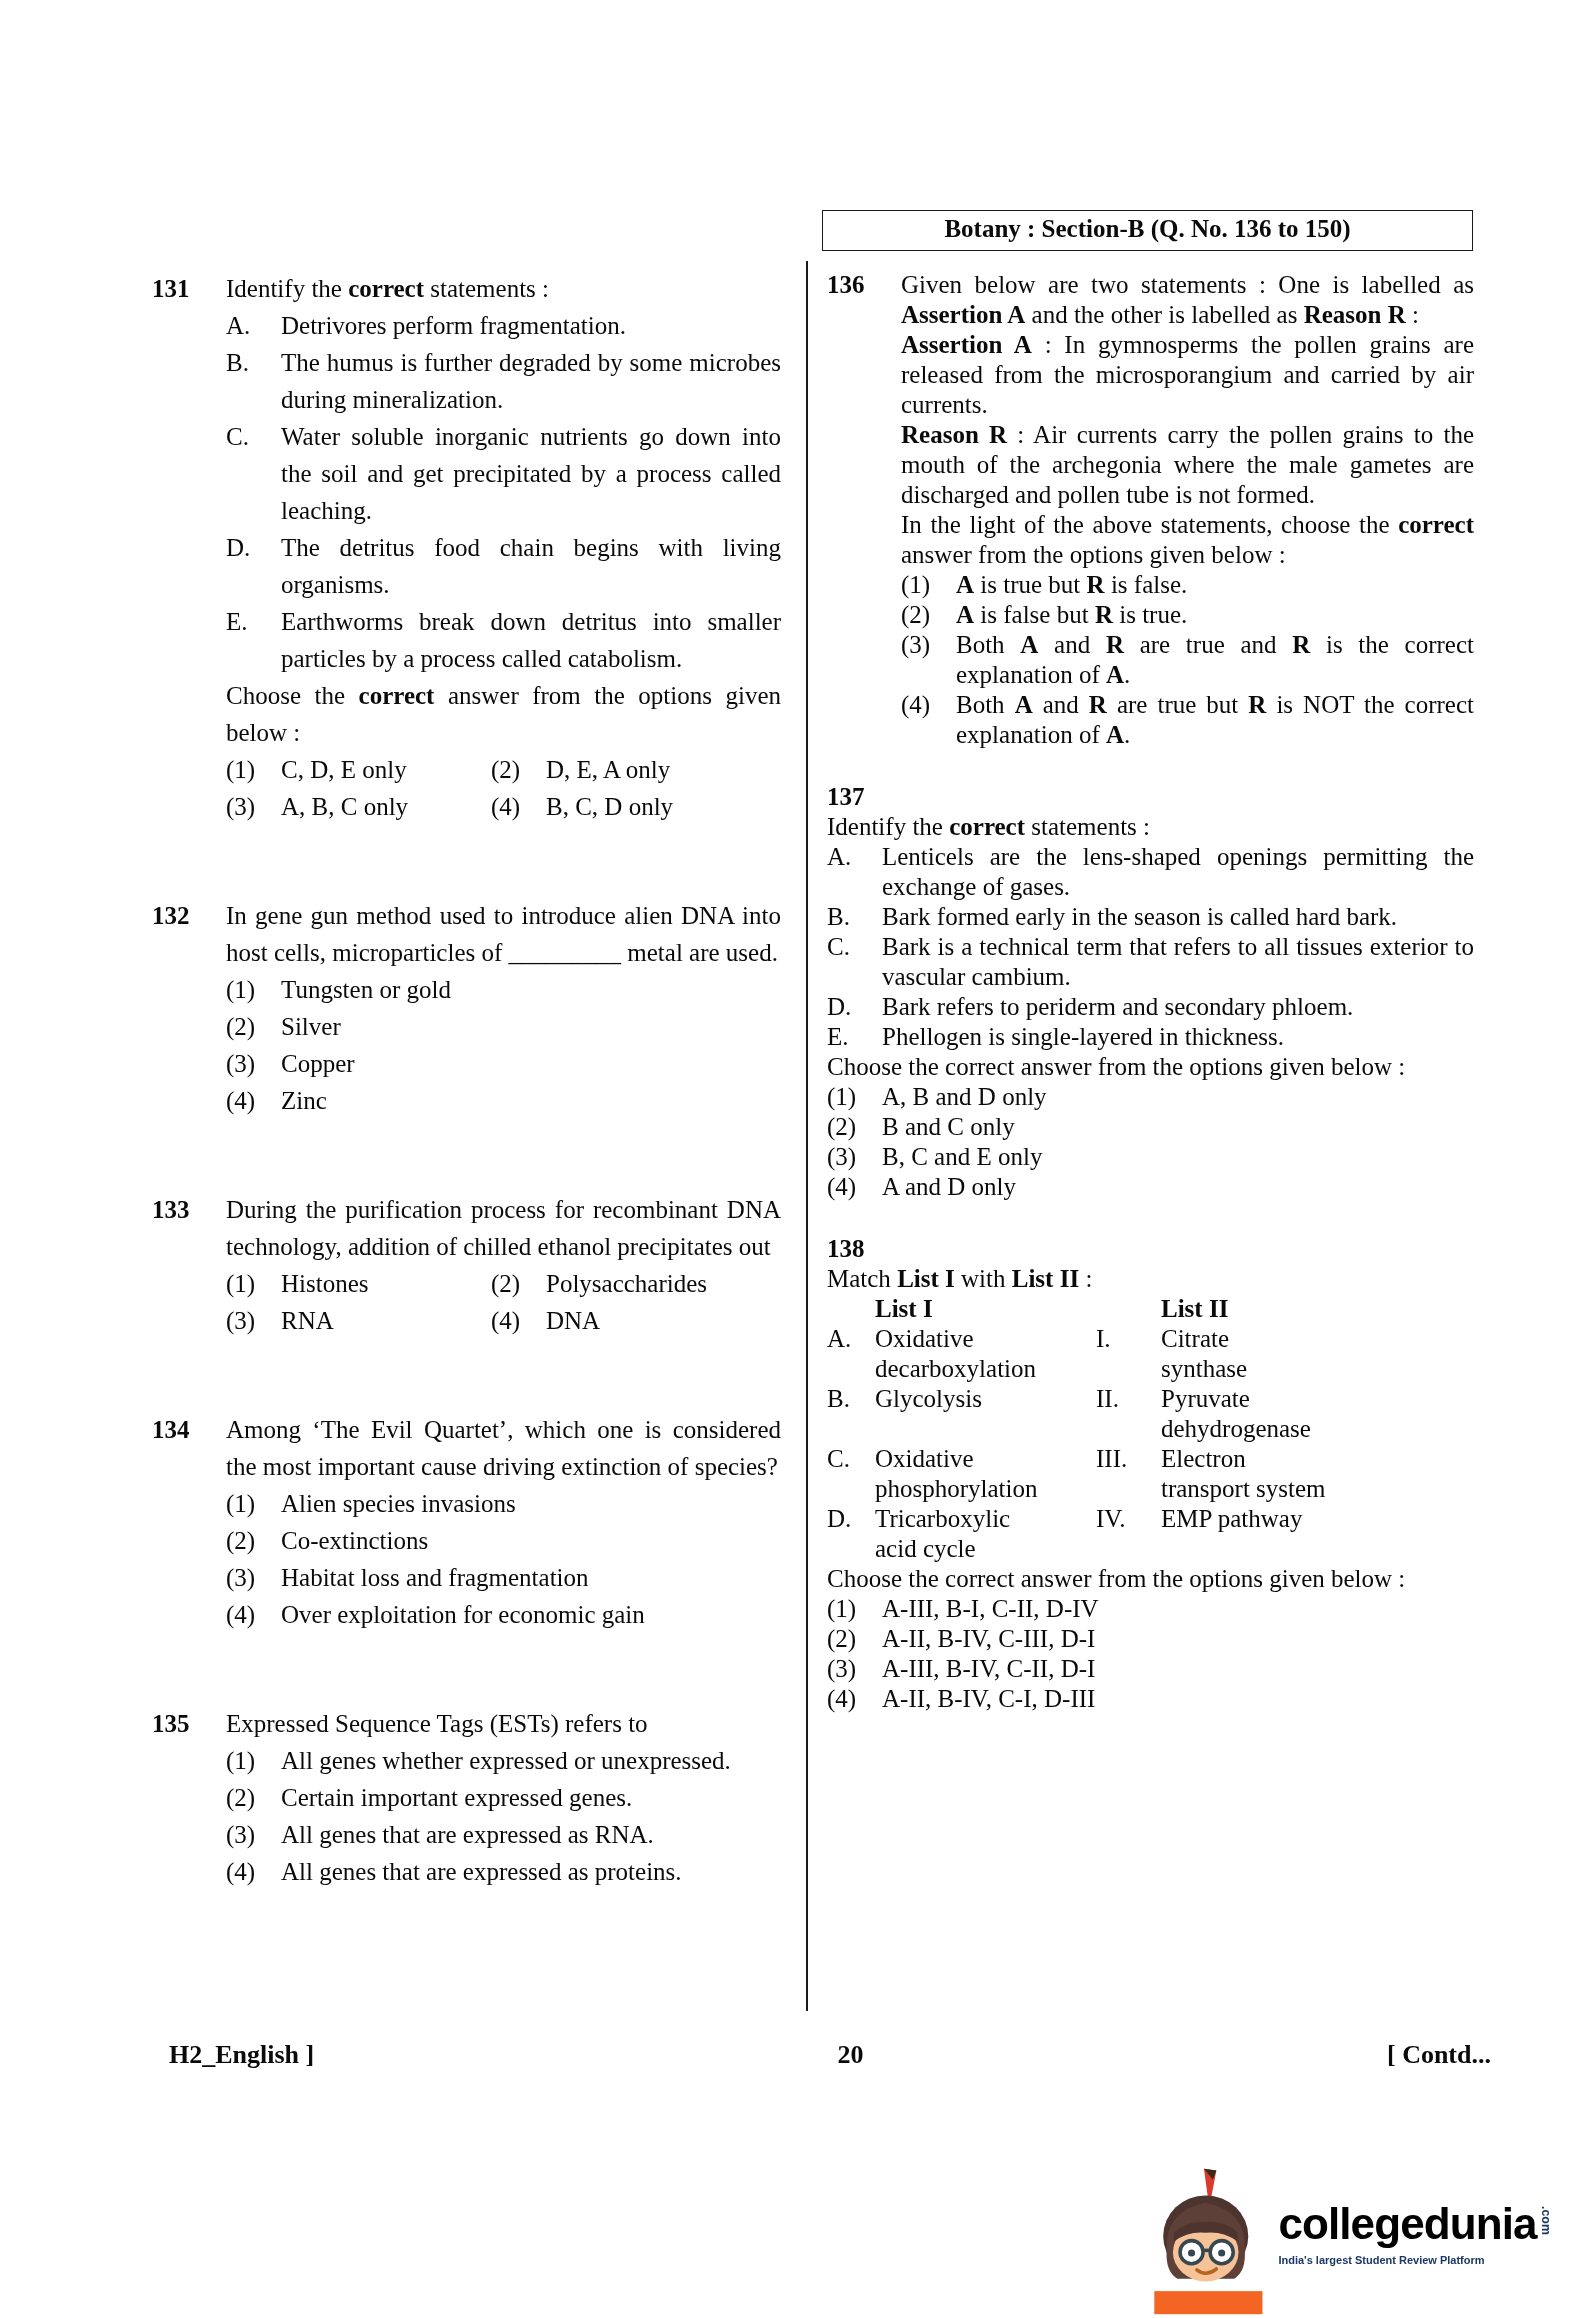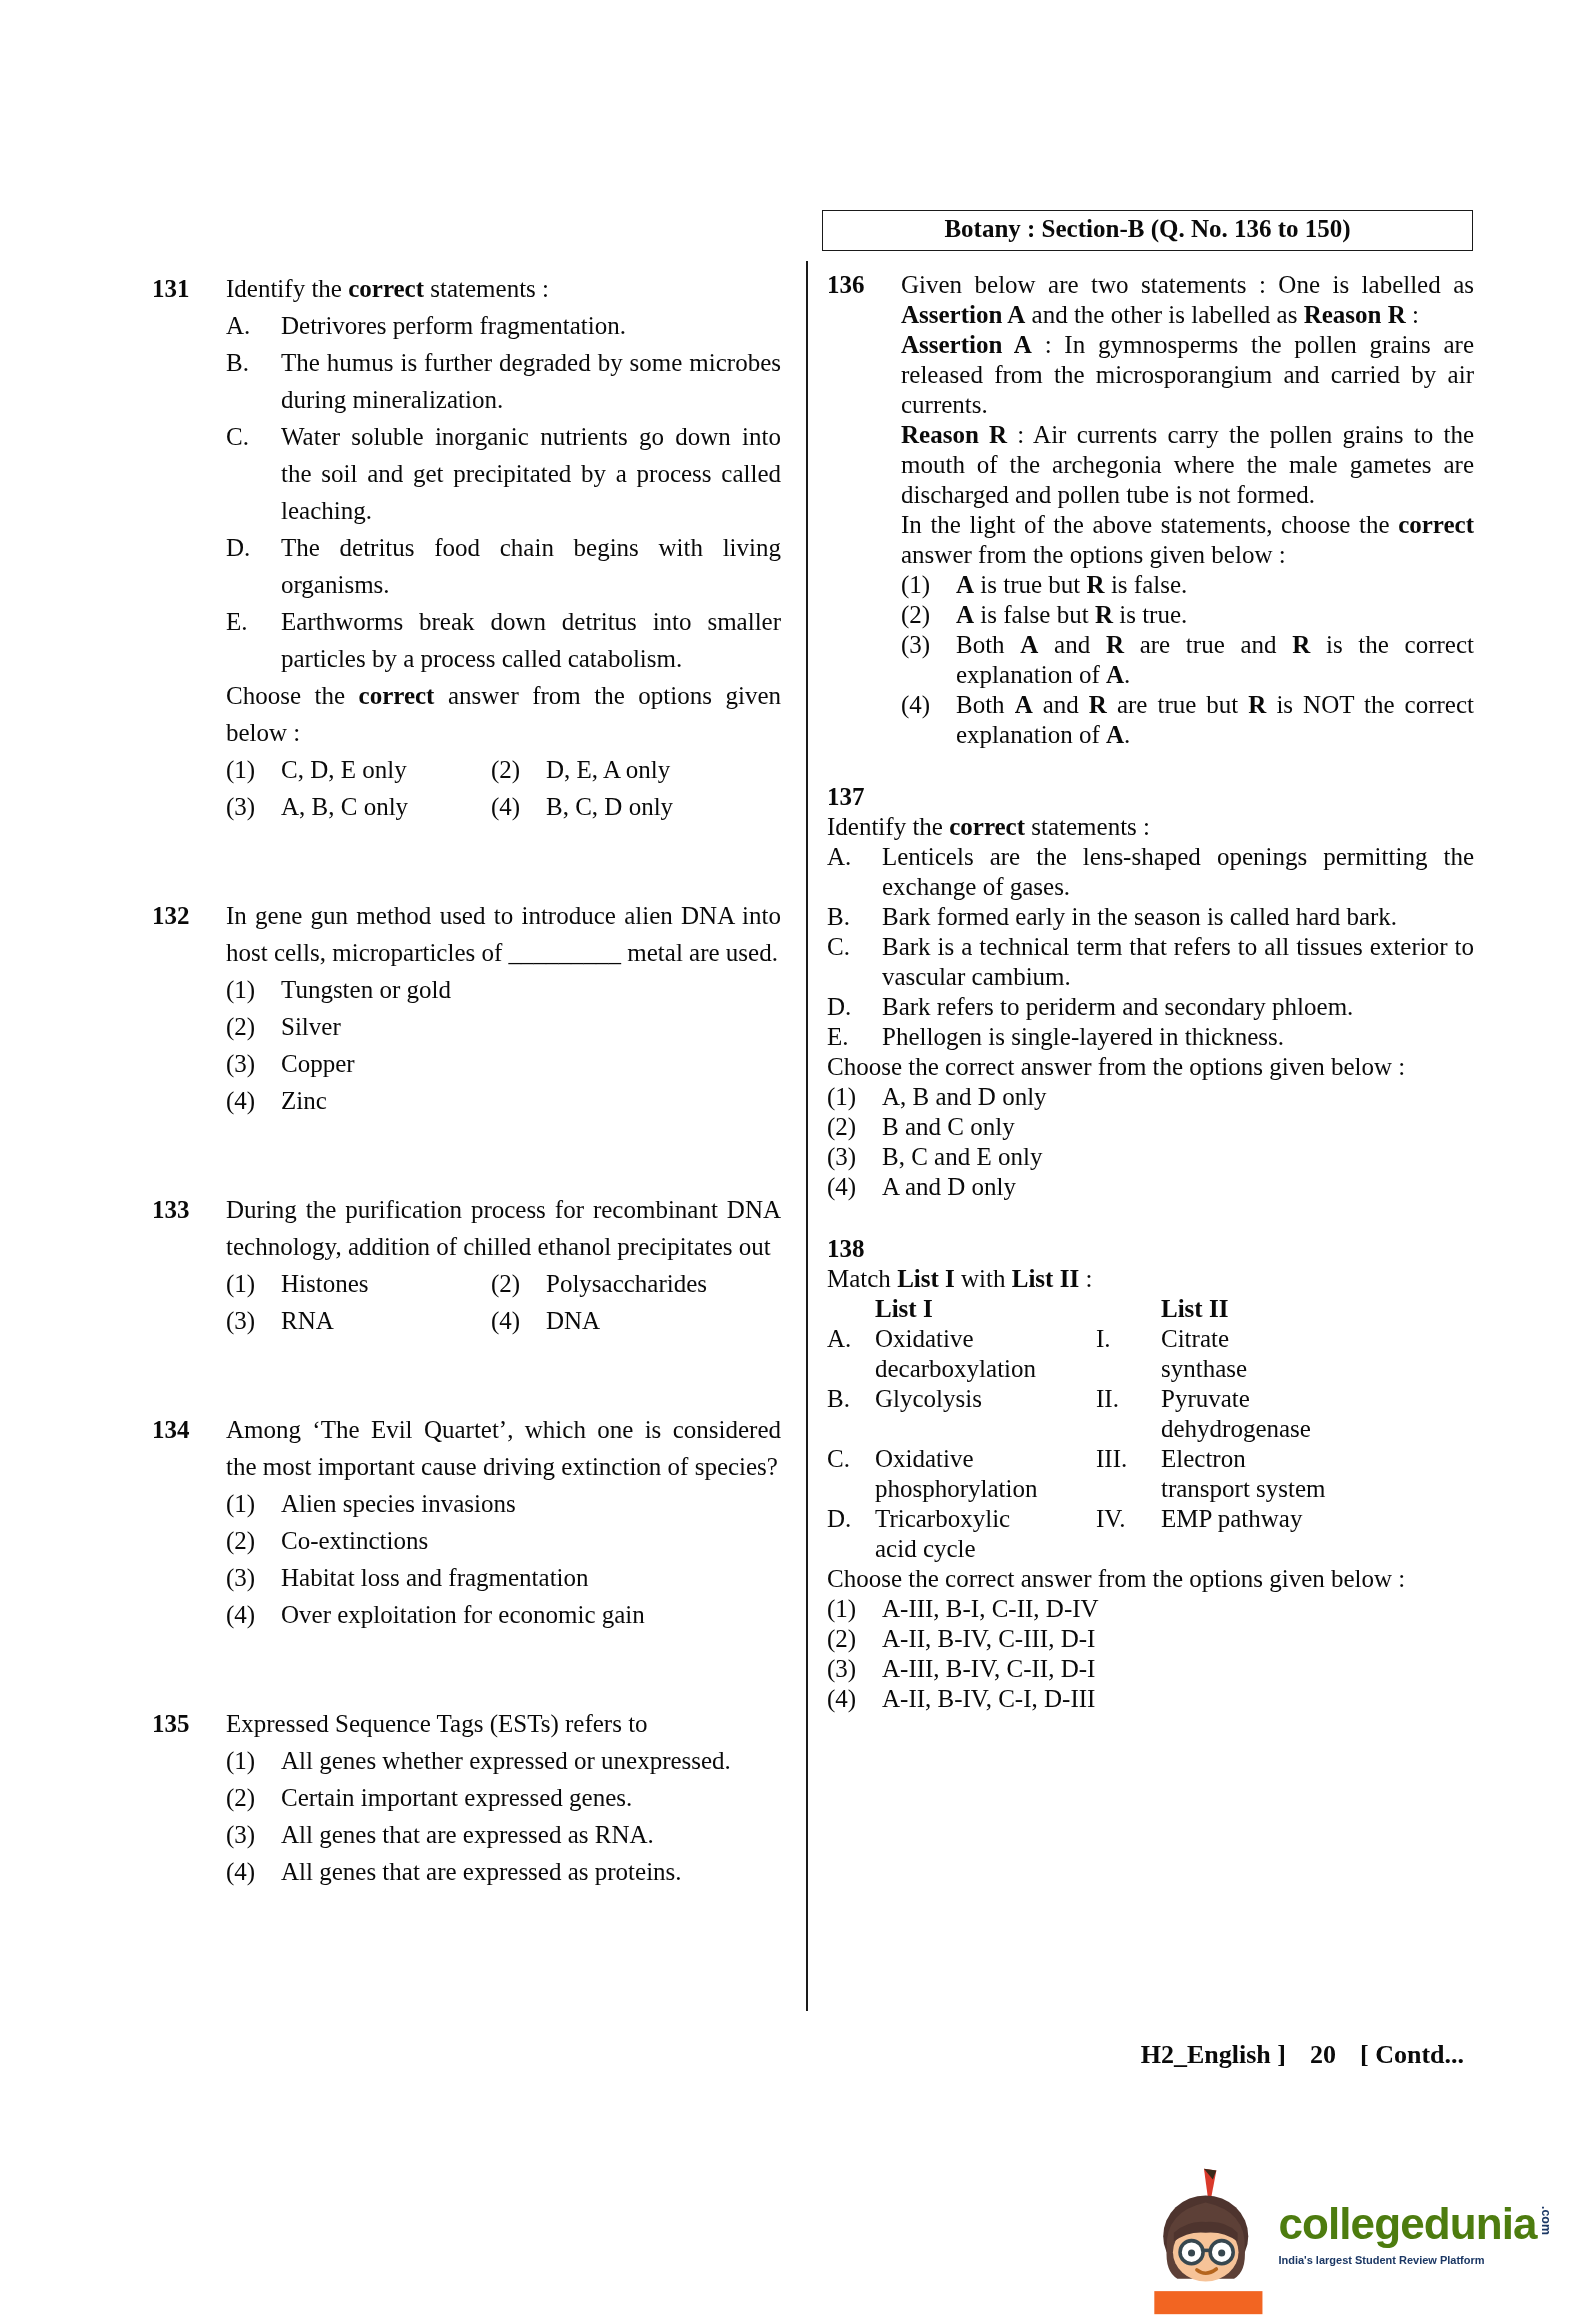--- a/index.html
+++ b/index.html
@@ -31,27 +31,27 @@
   .otext { flex:1; min-width:0; text-align:justify; }
 
   .opt2row { display:flex; }
   .opt2cell { display:flex; width:265px; }
   .opt2cell:last-child { flex:1; width:auto; }
 
   .match { display:grid; grid-template-columns:48px 221px 65px 1fr; }
   .mh { font-weight:700; }
   .mtext { white-space:pre-line; }
 
-  .footer { position:absolute; left:142px; top:2040px; width:1322px; display:flex; justify-content:flex-end; font-weight:700; font-size:26px;gap:24px; }
+  .footer { position:absolute; left:169px; top:2040px; width:1322px; display:flex; justify-content:space-between; font-weight:700; font-size:26px;gap:24px; }
 
   .logo { position:absolute; left:1149px; top:2167px; width:417px; height:149px; display:flex; font-family:"Liberation Sans", sans-serif; }
   .mascot { width:117px; height:149px; flex:none; position:relative; }
   .logo-right { padding-top:34px; padding-left:12.4px; }
   .logo-word { display:flex; align-items:flex-start; }
-  .logo-name { font-size:44px; font-weight:700; color:#4d7c0f; letter-spacing:-0.9px; line-height:46px; }
+  .logo-name { font-size:44px; font-weight:700; color:#000000; letter-spacing:-0.9px; line-height:46px; }
   .logo-com { writing-mode:vertical-rl; font-size:12.4px; font-weight:700; color:#1b3764; margin-left:2.7px; margin-top:5.3px; }
   .logo-tagline { font-size:11px; font-weight:700; color:#1b3764; margin-top:7px; }
 </style>
 </head>
 <body>
 
 <div class="section-box">
   <span>Botany : Section-B (Q. No. 136 to 150)</span>
 </div>
 

